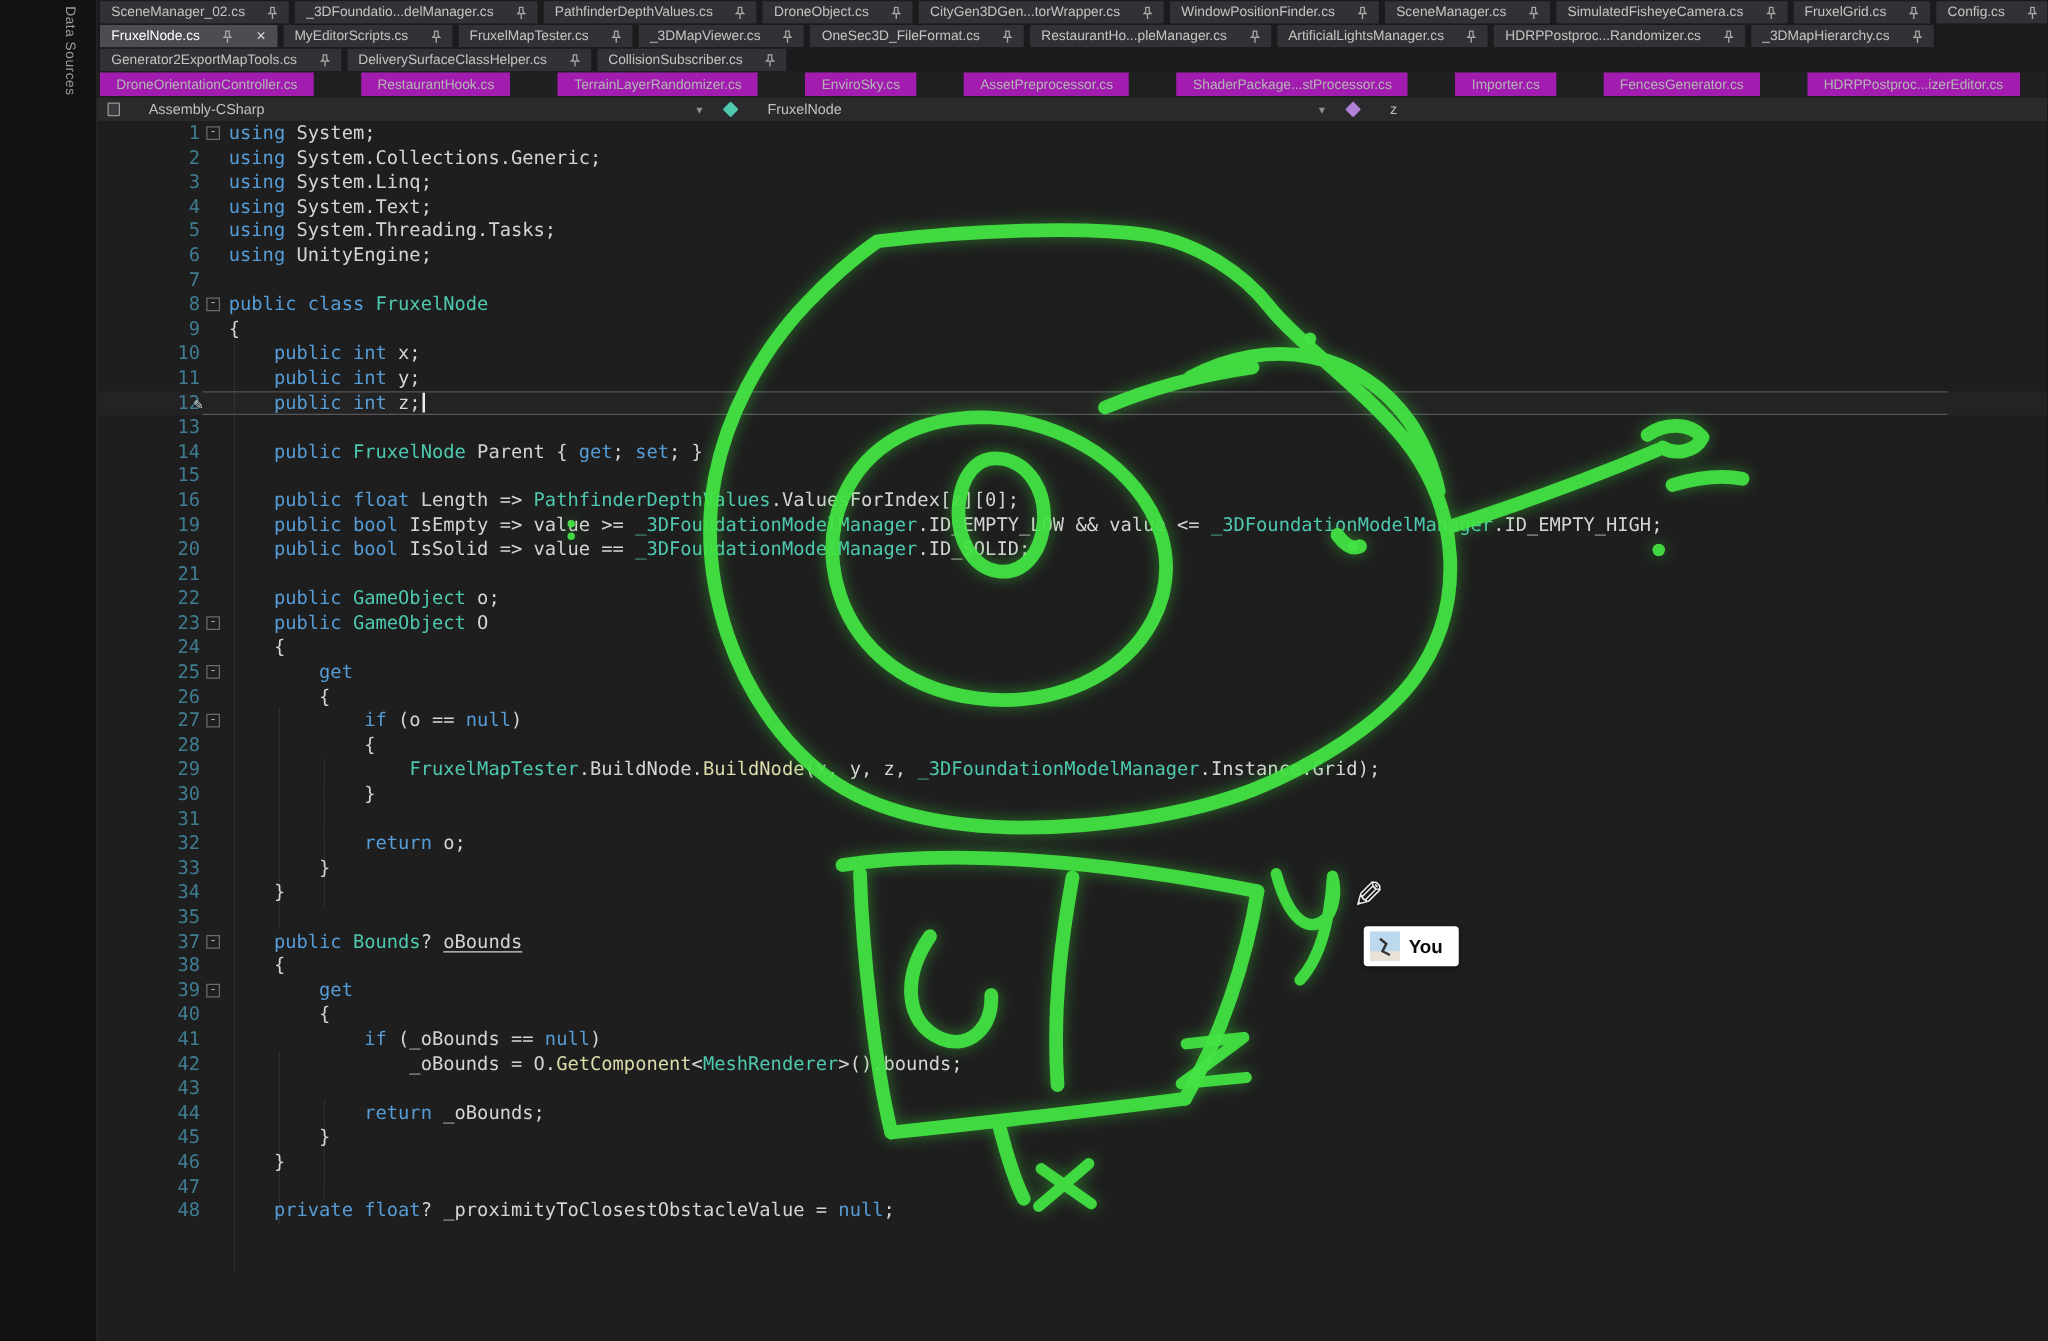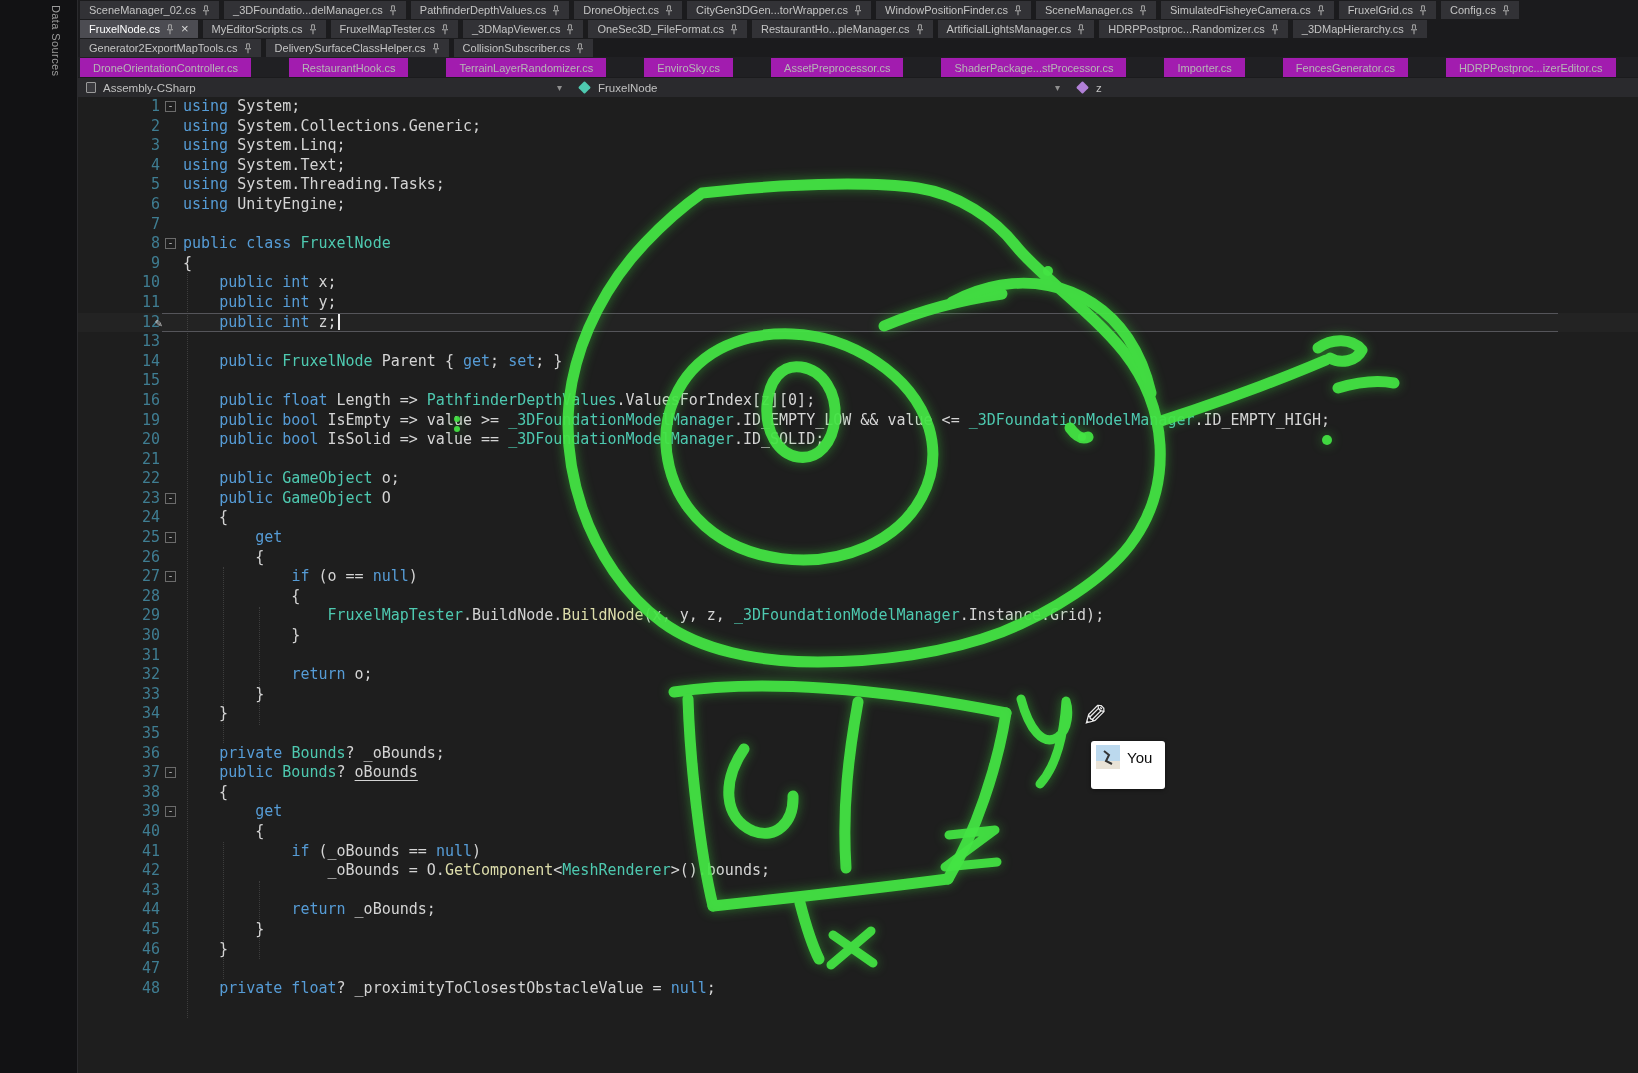--- a/index.html
+++ b/index.html
@@ -6,30 +6,30 @@
   html,body{width:1638px;height:1073px;overflow:hidden;background:#161618}
   .screen{position:relative;width:1638px;height:1073px;background:#1e1e1e;font-family:"Liberation Sans",sans-serif}
 
   
   .left-strip{position:absolute;left:0;top:0;width:78px;height:100%;background:#121214;border-right:1px solid #2b2b2e}
   .vlabel{position:absolute;left:50px;top:5px;writing-mode:vertical-rl;color:#9c9c9c;font-size:11px;letter-spacing:.4px;cursor:default}
 
   
   .main{position:absolute;left:78px;top:0;right:0;bottom:0;display:flex;flex-direction:column}
   .tab-row{display:flex;align-items:stretch;height:19px;background:#1b1b1d;padding:1px 0 0 2px;overflow:hidden}
-  .tab{display:flex;align-items:center;gap:6px;padding:0 9px;margin-right:5px;background:#323236;color:#c4c4c4;font-size:11px;white-space:nowrap;cursor:default}
+  .tab{display:flex;align-items:center;gap:18px;padding:0 9px;margin-right:5px;background:#323236;color:#c4c4c4;font-size:11px;white-space:nowrap;cursor:default}
   .tab.active{background:#4c4c52;color:#fff}
   .tab-row.r4{height:20px;background:#202023}
   .tab-row.r4 .tab{background:#a21caf;margin-right:38px;padding:0 13px;color:#b5b5b5}
   .close-icon{font-size:13px;line-height:10px;color:#d8d8d8;margin-left:1px}
   .pin-icon{display:inline-flex;align-items:center}
 
   
   .breadcrumb{height:20px;background:#2a2a2d;display:flex;align-items:center;font-size:11.5px;color:#c0c0c0;border-top:1px solid #1b1b1d}
-  .bc-seg{display:flex;align-items:center;gap:7px;height:100%;padding:0 8px}
+  .bc-seg{display:flex;align-items:center;gap:23px;height:100%;padding:0 8px}
   .bc-project{flex:0 0 492px}
   .bc-type{flex:0 0 498px}
   .bc-member{flex:1}
   .bc-caret{margin-left:auto;color:#8f8f8f;font-size:10px}
   .asm-icon{width:10px;height:11px;border:1px solid #9a9a9a;background:#3a3a3e;border-radius:1px}
   .class-icon{width:9px;height:9px;background:#4ec9b0;transform:rotate(45deg);border-radius:1px;margin:0 2px}
   .field-icon{width:9px;height:9px;background:#b180d7;transform:rotate(45deg);border-radius:1px;margin:0 2px}
 
   
   .editor{position:relative;flex:1;background:#1e1e1e;font-family:"DejaVu Sans Mono",monospace;font-size:15px;line-height:19.6px;overflow:hidden}
@@ -46,21 +46,21 @@
   .foldbox{position:absolute;left:5px;top:4px;width:11px;height:11px;border:1px solid #6b6b6b;background:#1e1e1e;color:#bdbdbd;font-size:10px;line-height:8px;text-align:center;cursor:default}
   .edit-pencil{position:absolute;left:-5px;top:1px;font-size:12px;color:#d6d6d6}
   .caret{display:inline-block;width:2px;height:16px;background:#ededed;vertical-align:-3px;margin-left:1px}
   .cl.cur{background:rgba(255,255,255,0.025)}
   .cl.cur::after{content:"";position:absolute;left:84px;right:80px;top:0;bottom:0;border-top:1px solid #55555a;border-bottom:1px solid #55555a;pointer-events:none}
   .guide{position:absolute;border-left:1px dotted #3d3d3d;width:0}
 
   
   .annotation-svg{position:absolute;inset:0;pointer-events:none;filter:drop-shadow(0 0 6px rgba(60,230,60,.45))}
   .remote-pencil{position:absolute;left:1082px;top:698px;font-size:30px;color:#ececec;transform:scaleX(-1);text-shadow:0 0 2px rgba(0,0,0,.8);pointer-events:none}
-  .you-label{position:absolute;left:1091px;top:741px;display:flex;align-items:center;gap:7px;background:#fff;padding:4px 13px 20px 5px;border-radius:3px;box-shadow:0 1px 4px rgba(0,0,0,.45);font-weight:normal;font-size:15px;color:#0b0b0b}
+  .you-label{position:absolute;left:1091px;top:741px;display:flex;align-items:center;gap:7px;background:#fff;padding:4px 13px 4px 5px;border-radius:3px;box-shadow:0 1px 4px rgba(0,0,0,.45);font-weight:bold;font-size:15px;color:#0b0b0b}
 </style>
 </head>
 <body>
 
 <div class="screen">
 
   <div class="left-strip">
     <span class="vlabel">Data Sources</span>
   </div>
 
@@ -350,21 +350,20 @@
           <div class="cl"><span class="ln">26</span><span class="fold"></span><span class="lt"><span class="tk-p">        {</span></span></div>
           <div class="cl"><span class="ln">27</span><span class="fold"><span class="foldbox">-</span></span><span class="lt"><span class="tk-p">            </span><span class="tk-k">if</span><span class="tk-p"> (o == </span><span class="tk-k">null</span><span class="tk-p">)</span></span></div>
           <div class="cl"><span class="ln">28</span><span class="fold"></span><span class="lt"><span class="tk-p">            {</span></span></div>
           <div class="cl"><span class="ln">29</span><span class="fold"></span><span class="lt"><span class="tk-p">                </span><span class="tk-t">FruxelMapTester</span><span class="tk-p">.BuildNode.</span><span class="tk-m">BuildNode</span><span class="tk-p">(x, y, z, </span><span class="tk-t">_3DFoundationModelManager</span><span class="tk-p">.Instance.Grid);</span></span></div>
           <div class="cl"><span class="ln">30</span><span class="fold"></span><span class="lt"><span class="tk-p">            }</span></span></div>
           <div class="cl"><span class="ln">31</span><span class="fold"></span><span class="lt"></span></div>
           <div class="cl"><span class="ln">32</span><span class="fold"></span><span class="lt"><span class="tk-p">            </span><span class="tk-k">return</span><span class="tk-p"> o;</span></span></div>
           <div class="cl"><span class="ln">33</span><span class="fold"></span><span class="lt"><span class="tk-p">        }</span></span></div>
           <div class="cl"><span class="ln">34</span><span class="fold"></span><span class="lt"><span class="tk-p">    }</span></span></div>
           <div class="cl"><span class="ln">35</span><span class="fold"></span><span class="lt"></span></div>
-          <div class="cl"><span class="ln">36</span><span class="fold"></span><span class="lt"><span class="tk-p">    </span><span class="tk-k">private </span><span class="tk-t">Bounds</span><span class="tk-p">? _oBounds;</span></span></div>
           <div class="cl"><span class="ln">37</span><span class="fold"><span class="foldbox">-</span></span><span class="lt"><span class="tk-p">    </span><span class="tk-k">public </span><span class="tk-t">Bounds</span><span class="tk-p">? </span><span class="tk-pu">oBounds</span></span></div>
           <div class="cl"><span class="ln">38</span><span class="fold"></span><span class="lt"><span class="tk-p">    {</span></span></div>
           <div class="cl"><span class="ln">39</span><span class="fold"><span class="foldbox">-</span></span><span class="lt"><span class="tk-p">        </span><span class="tk-k">get</span></span></div>
           <div class="cl"><span class="ln">40</span><span class="fold"></span><span class="lt"><span class="tk-p">        {</span></span></div>
           <div class="cl"><span class="ln">41</span><span class="fold"></span><span class="lt"><span class="tk-p">            </span><span class="tk-k">if</span><span class="tk-p"> (_oBounds == </span><span class="tk-k">null</span><span class="tk-p">)</span></span></div>
           <div class="cl"><span class="ln">42</span><span class="fold"></span><span class="lt"><span class="tk-p">                _oBounds = O.</span><span class="tk-m">GetComponent</span><span class="tk-p">&lt;</span><span class="tk-t">MeshRenderer</span><span class="tk-p">&gt;().bounds;</span></span></div>
           <div class="cl"><span class="ln">43</span><span class="fold"></span><span class="lt"></span></div>
           <div class="cl"><span class="ln">44</span><span class="fold"></span><span class="lt"><span class="tk-p">            </span><span class="tk-k">return</span><span class="tk-p"> _oBounds;</span></span></div>
           <div class="cl"><span class="ln">45</span><span class="fold"></span><span class="lt"><span class="tk-p">        }</span></span></div>
           <div class="cl"><span class="ln">46</span><span class="fold"></span><span class="lt"><span class="tk-p">    }</span></span></div>

